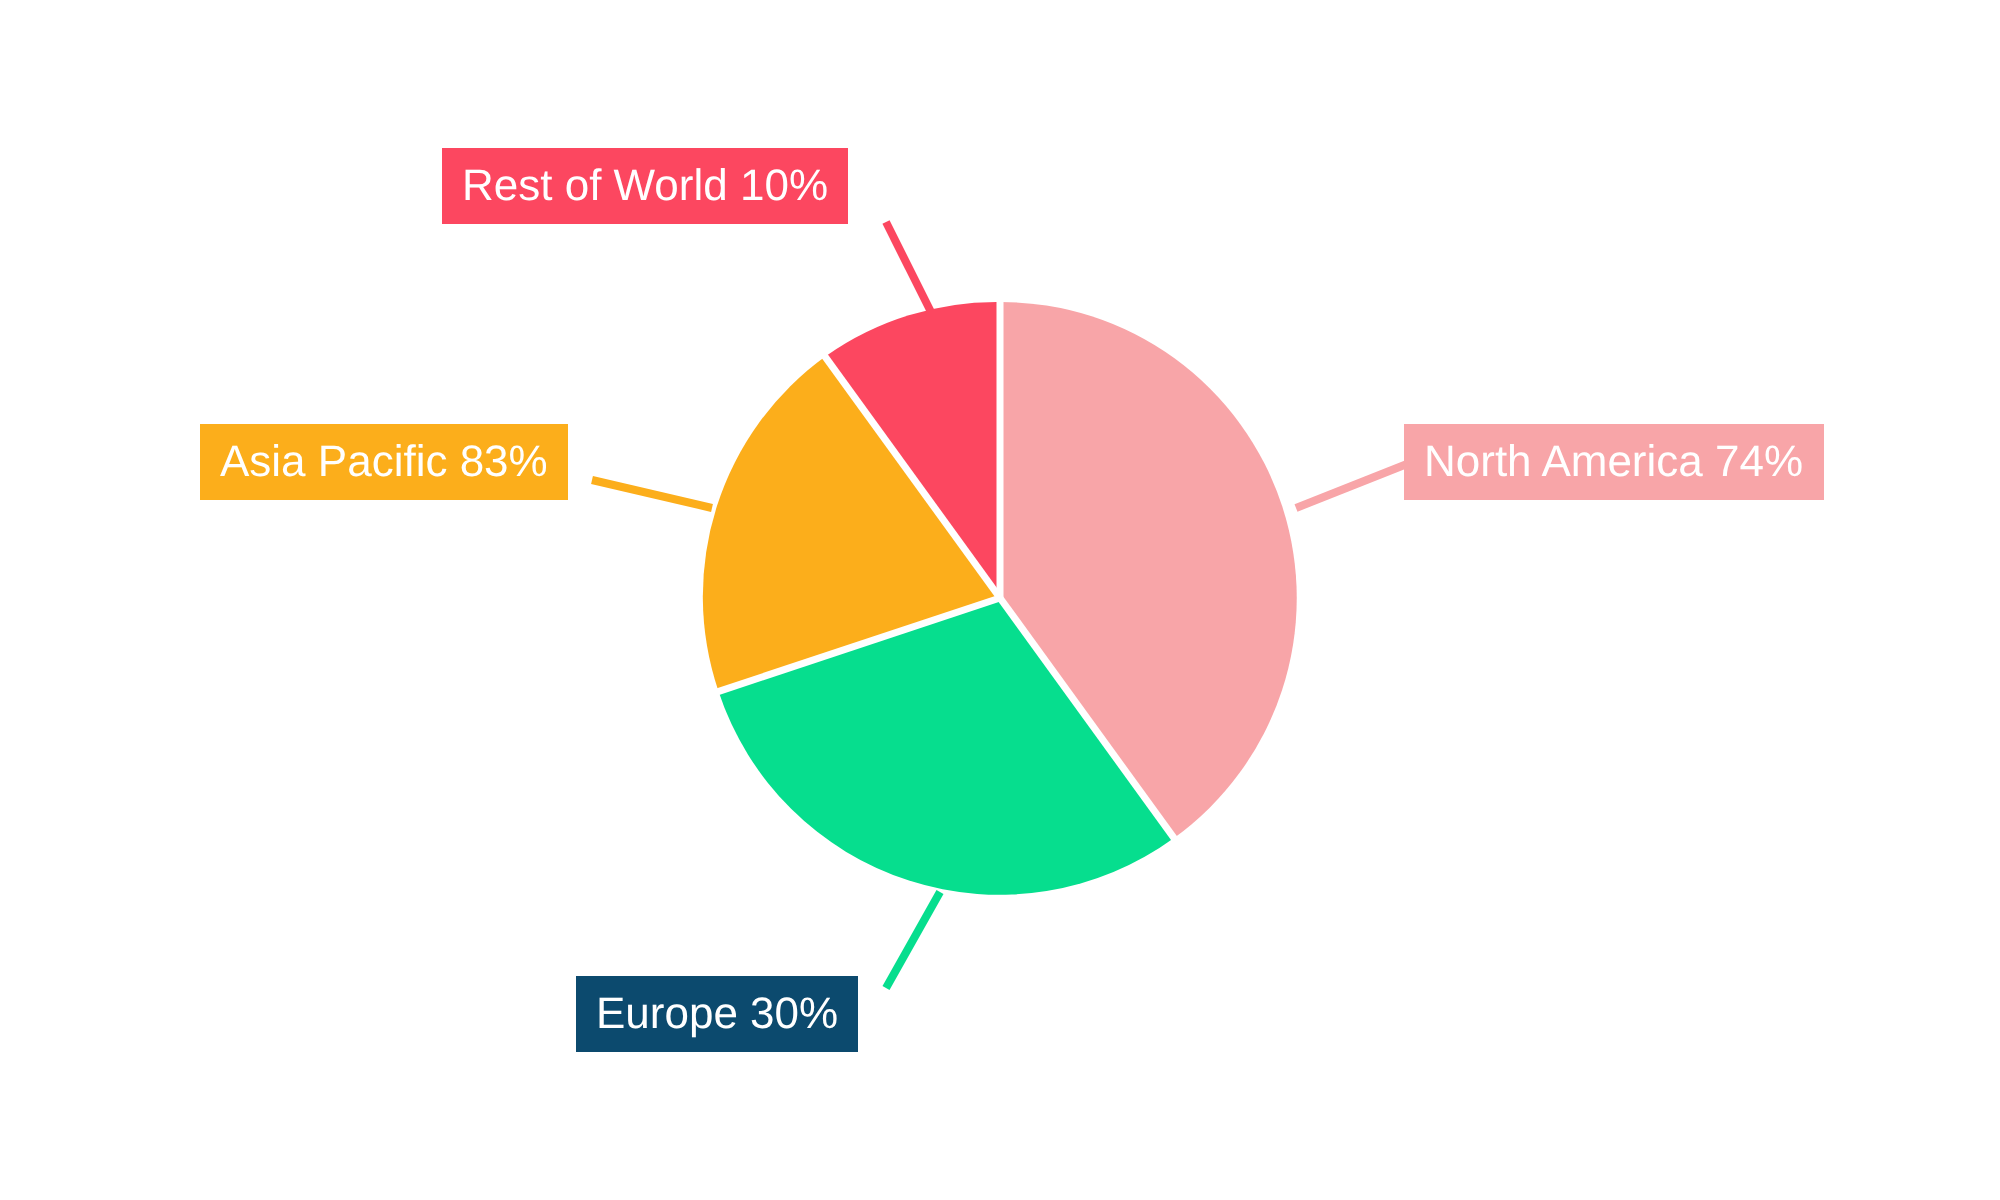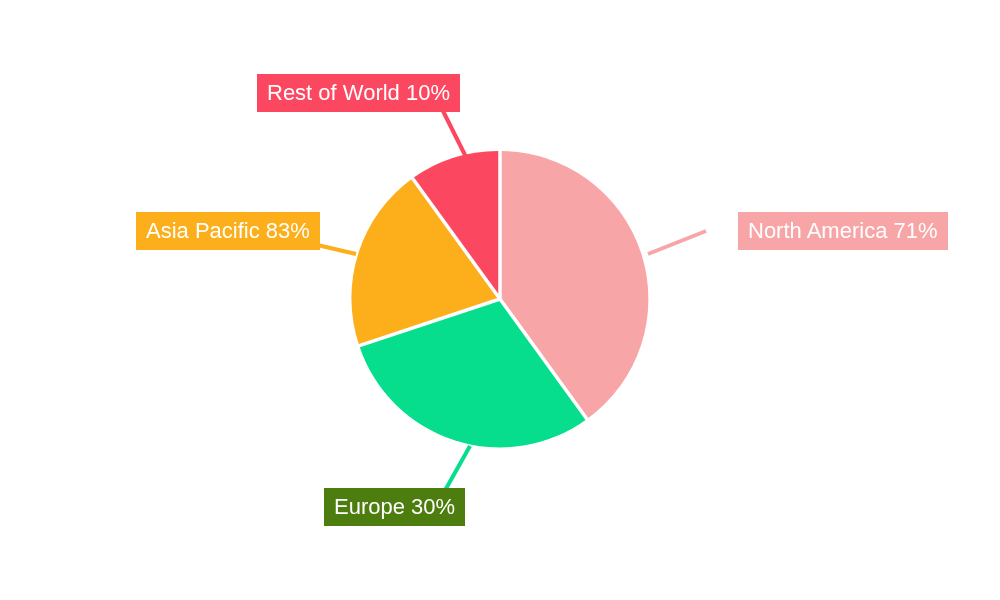--- a/index.html
+++ b/index.html
@@ -27,21 +27,20 @@
     display: flex;
     align-items: center;
     box-sizing: border-box;
     color: #ffffff;
     font-family: "Liberation Sans", sans-serif;
     font-size: 22px;
     line-height: 1;
     white-space: nowrap;
     padding: 0 10px;
     height: 38px;
-    margin-left: 36px;
   }
   .callout-text {
     color: #ffffff;
   }
   #callout-0 { left: 702px; top: 212px; }
   #callout-1 { left: 288px; top: 488px; }
   #callout-2 { left: 100px; top: 212px; }
   #callout-3 { left: 221px; top: 74px; }
 </style>
 </head>
@@ -68,24 +67,24 @@
     <g>
       <line x1="500" y1="299" x2="500" y2="148" stroke="#FFFFFF" stroke-width="3.5"></line>
       <line x1="500" y1="299" x2="588.74" y2="421.44" stroke="#FFFFFF" stroke-width="3.5"></line>
       <line x1="500" y1="299" x2="356.41" y2="346.69" stroke="#FFFFFF" stroke-width="3.5"></line>
       <line x1="500" y1="299" x2="411.26" y2="176.56" stroke="#FFFFFF" stroke-width="3.5"></line>
     </g>
 
   </svg>
 
   <div class="callout" id="callout-0" style="background:#F8A5A8">
-    <span class="callout-text">North America 71%</span>
+    <span class="callout-text">North America 74%</span>
   </div>
 
-  <div class="callout" id="callout-1" style="background:#4d7c0f">
+  <div class="callout" id="callout-1" style="background:#0c4a6e">
     <span class="callout-text">Europe 30%</span>
   </div>
 
   <div class="callout" id="callout-2" style="background:#FCAE1B">
     <span class="callout-text">Asia Pacific 83%</span>
   </div>
 
   <div class="callout" id="callout-3" style="background:#FC4760">
     <span class="callout-text">Rest of World 10%</span>
   </div>

